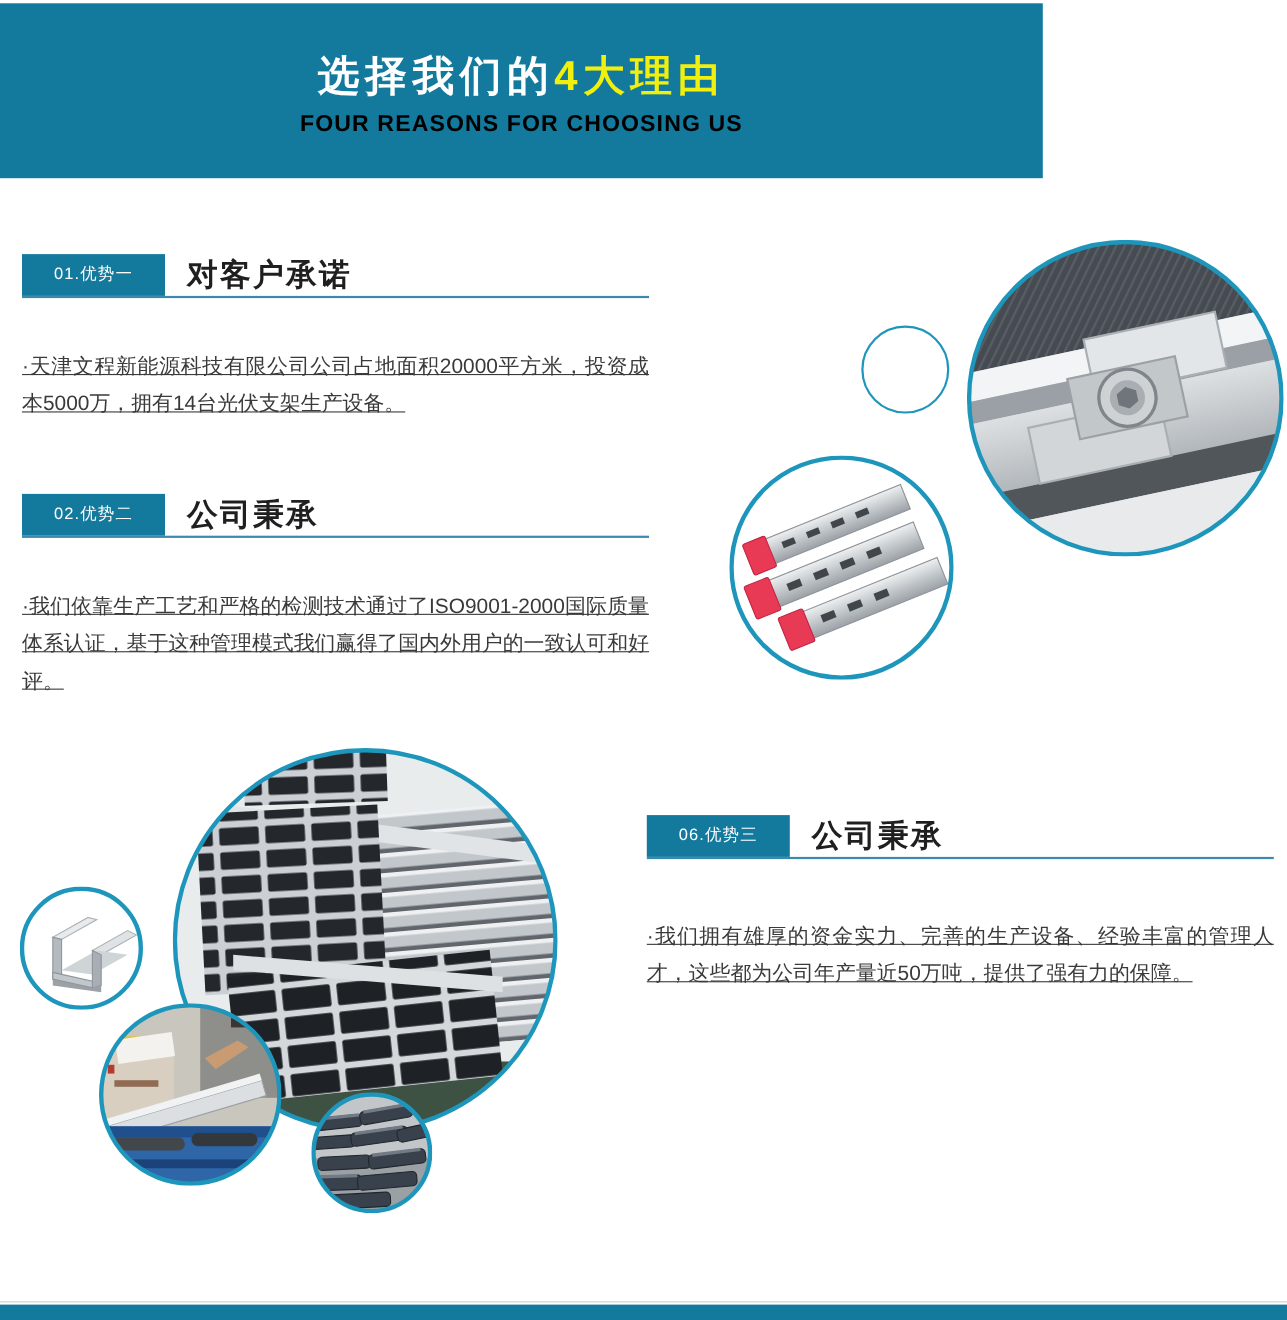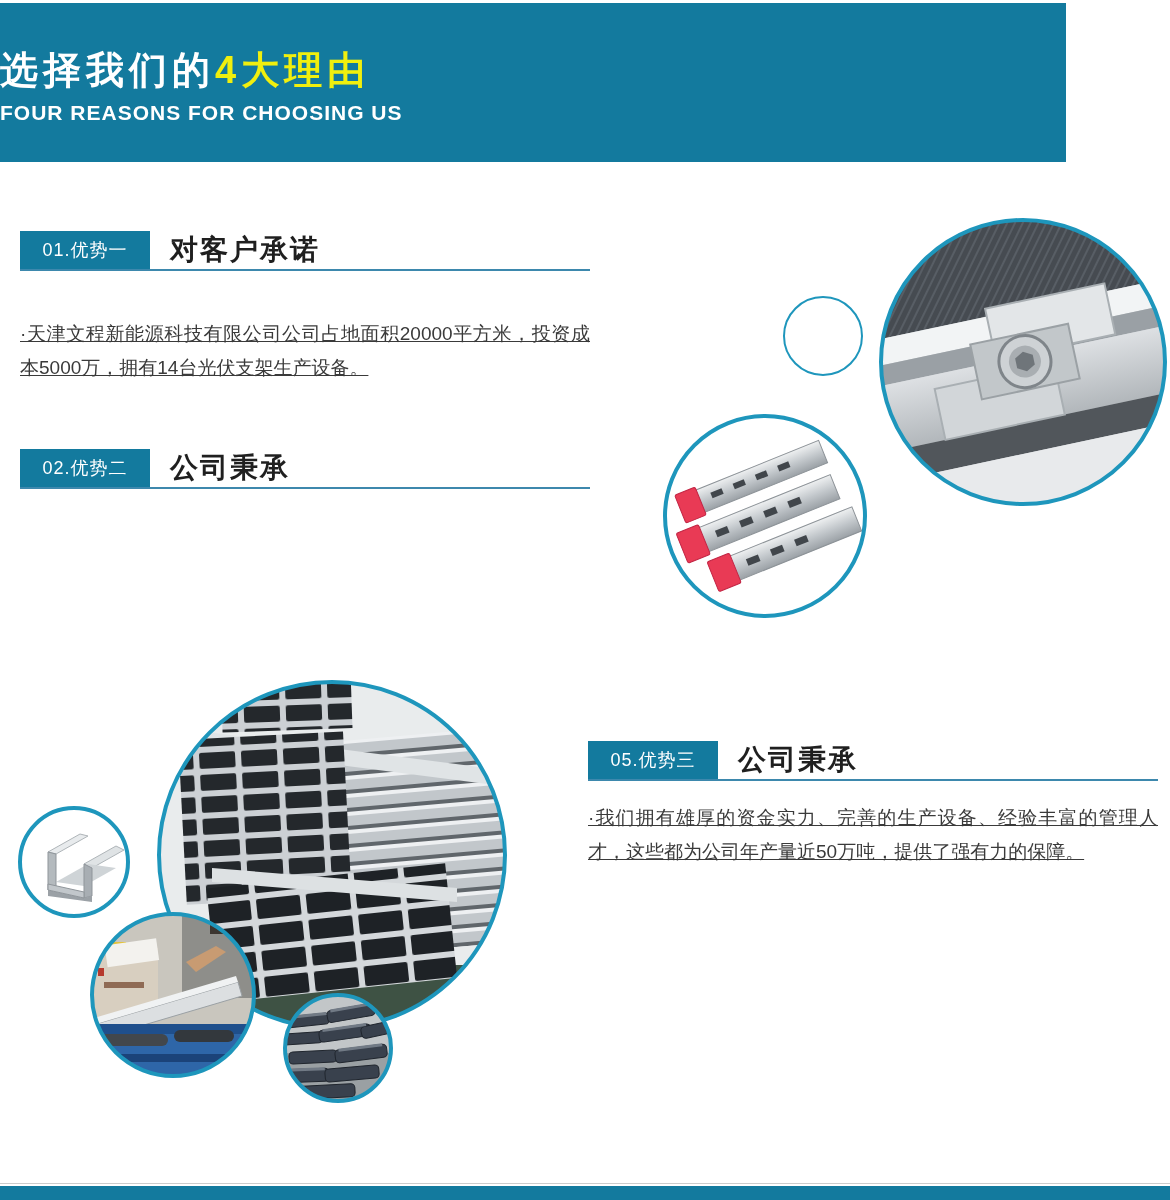--- a/index.html
+++ b/index.html
@@ -9,40 +9,40 @@
     --circle-border:#1e96bc;
     --heading-text:#1f1f1f;
     --body-text:#3a3a3a;
     --red-cap:#e93a55;
   }
   html,body{margin:0;padding:0;background:#ffffff;}
   body{font-family:"Liberation Sans","DejaVu Sans",sans-serif;}
   .page{position:relative;width:1170px;height:1200px;overflow:hidden;background:#ffffff;}
 
   
-  .banner{position:absolute;left:0;top:3px;width:1066px;height:159px;background:var(--teal);text-align:left;}
+  .banner{position:absolute;left:0;top:3px;width:948px;height:159px;background:var(--teal);text-align:center;}
   .banner-title{padding-top:46px;font-size:38px;line-height:42px;font-weight:bold;color:#ffffff;letter-spacing:5px;}
   .banner-title .yellow{color:var(--highlight-yellow);}
-  .banner-sub{margin-top:10px;font-size:21px;line-height:24px;font-weight:bold;color:#ffffff;letter-spacing:1px;}
+  .banner-sub{margin-top:10px;font-size:21px;line-height:24px;font-weight:bold;color:#000000;letter-spacing:1px;}
 
   
   .adv{position:absolute;width:570px;}
   #s1{left:20px;top:231px;}
   #s2{left:20px;top:449px;}
   #s3{left:588px;top:741px;}
   #s4{left:588px;top:939px;}
   .adv-header{position:relative;height:38px;border-bottom:2px solid var(--underline-blue);}
   .badge{position:absolute;left:0;top:0;width:130px;height:38px;background:var(--teal);
-         color:#ffffff;font-size:18px;line-height:38px;text-align:center;letter-spacing:1px;}
+         color:#ffffff;font-size:15px;line-height:38px;text-align:center;letter-spacing:1px;}
   .adv-title{position:absolute;left:150px;top:0;margin:0;font-size:28px;line-height:38px;
              font-weight:bold;color:var(--heading-text);letter-spacing:2px;}
   .adv-body{margin:0;font-size:19px;line-height:34px;color:var(--body-text);text-align:justify;text-decoration:underline;}
   #s1 .adv-body{margin-top:46px;}
   #s2 .adv-body{margin-top:46px;}
-  #s3 .adv-body{margin-top:20px;}
+  #s3 .adv-body{margin-top:54px;}
   #s4 .adv-body{margin-top:40px;}
 
   
   .photo{position:absolute;}
   .photo svg{display:block;width:100%;height:100%;}
   #photo-clamp   {left:879px;top:218px;width:288px;height:288px;}
   #circle-decor  {left:783px;top:296px;width:80px;height:80px;border:2px solid var(--circle-border);
                   border-radius:50%;box-sizing:border-box;background:#ffffff;}
   #photo-redcaps {left:663px;top:414px;width:204px;height:204px;}
   #photo-stacks  {left:157px;top:680px;width:350px;height:350px;}
@@ -72,25 +72,26 @@
       <h2 class="adv-title">对客户承诺</h2>
     </div>
     <p class="adv-body">·天津文程新能源科技有限公司公司占地面积20000平方米，投资成本5000万，拥有14台光伏支架生产设备。</p>
   </section>
 
   <section class="adv" id="s2">
     <div class="adv-header">
       <div class="badge">02.优势二</div>
       <h2 class="adv-title">公司秉承</h2>
     </div>
+    <p class="adv-body">·我们依靠生产工艺和严格的检测技术通过了ISO9001-2000国际质量体系认证，基于这种管理模式我们赢得了国内外用户的一致认可和好评。</p>
   </section>
 
   <section class="adv" id="s3">
     <div class="adv-header">
-      <div class="badge">05.优势三</div>
+      <div class="badge">06.优势三</div>
       <h2 class="adv-title">公司秉承</h2>
     </div>
     <p class="adv-body">·我们拥有雄厚的资金实力、完善的生产设备、经验丰富的管理人才，这些都为公司年产量近50万吨，提供了强有力的保障。</p>
   </section>
 
 
   <div class="photo" id="photo-clamp">
     <svg viewBox="0 0 288 288" xmlns="http://www.w3.org/2000/svg">
       <defs>
         <clipPath id="clipClamp">

